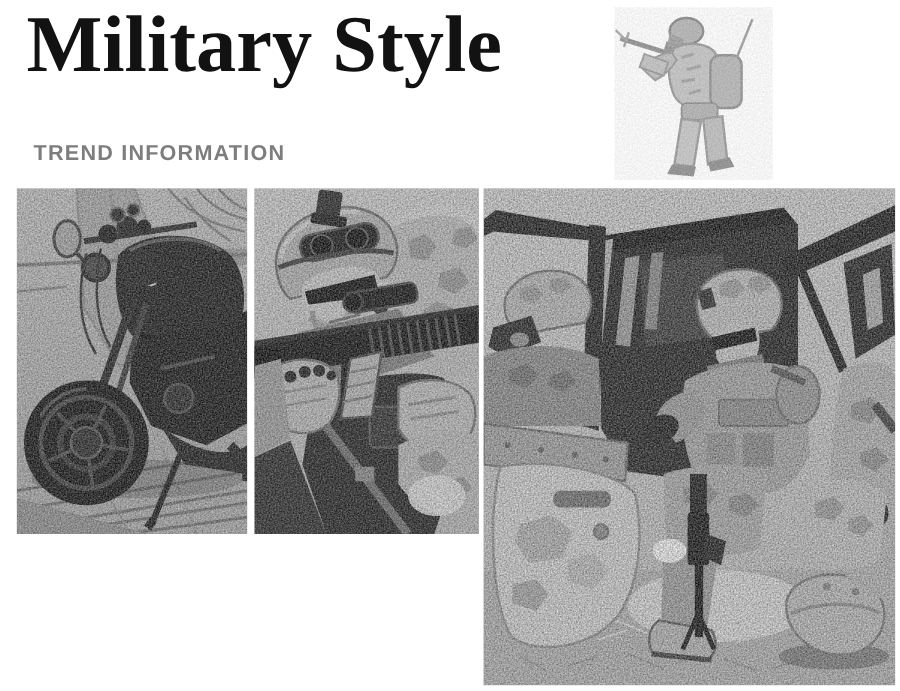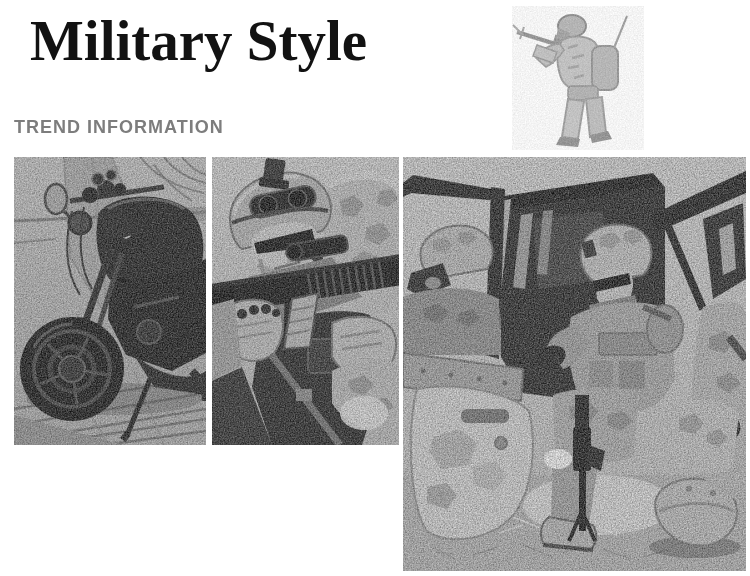--- a/index.html
+++ b/index.html
@@ -1,21 +1,21 @@
 <!DOCTYPE html>
 <html><head>
 <meta charset="utf-8">
 <style>
   html,body{margin:0;padding:0;background:#ffffff;}
   .page{position:relative;width:750px;height:576px;background:#fff;overflow:hidden;
         font-family:"Liberation Sans",sans-serif;}
-  .title{position:absolute;left:22px;top:4px;margin:8px;
+  .title{position:absolute;left:22px;top:4px;margin:0;
          font-family:"Liberation Serif","DejaVu Serif",serif;font-weight:700;
-         font-size:57px;line-height:1;color:#121212;letter-spacing:0px;white-space:nowrap;}
-  .subtitle{position:absolute;left:14px;top:117px;font-size:18px;font-weight:700;
+         font-size:67px;line-height:1;color:#121212;letter-spacing:0px;white-space:nowrap;}
+  .subtitle{position:absolute;left:28px;top:117px;font-size:18px;font-weight:700;
             color:#7d7d7d;letter-spacing:1px;white-space:nowrap;}
   .sketch{position:absolute;left:512px;top:6px;width:132px;height:144px;}
   .photo{position:absolute;overflow:hidden;background:#b5b5b5;}
   .photo svg{display:block;}
   .photo1{left:14px;top:157px;width:192px;height:288px;}
   .photo2{left:212px;top:157px;width:187px;height:288px;}
   .photo3{left:403px;top:157px;width:343px;height:414px;}
   .desc{position:absolute;left:33px;top:473px;width:370px;color:#5f5f5f;
         font-style:italic;font-size:12.5px;line-height:15.5px;letter-spacing:0.2px;}
   .desc p{margin:0;white-space:nowrap;}

